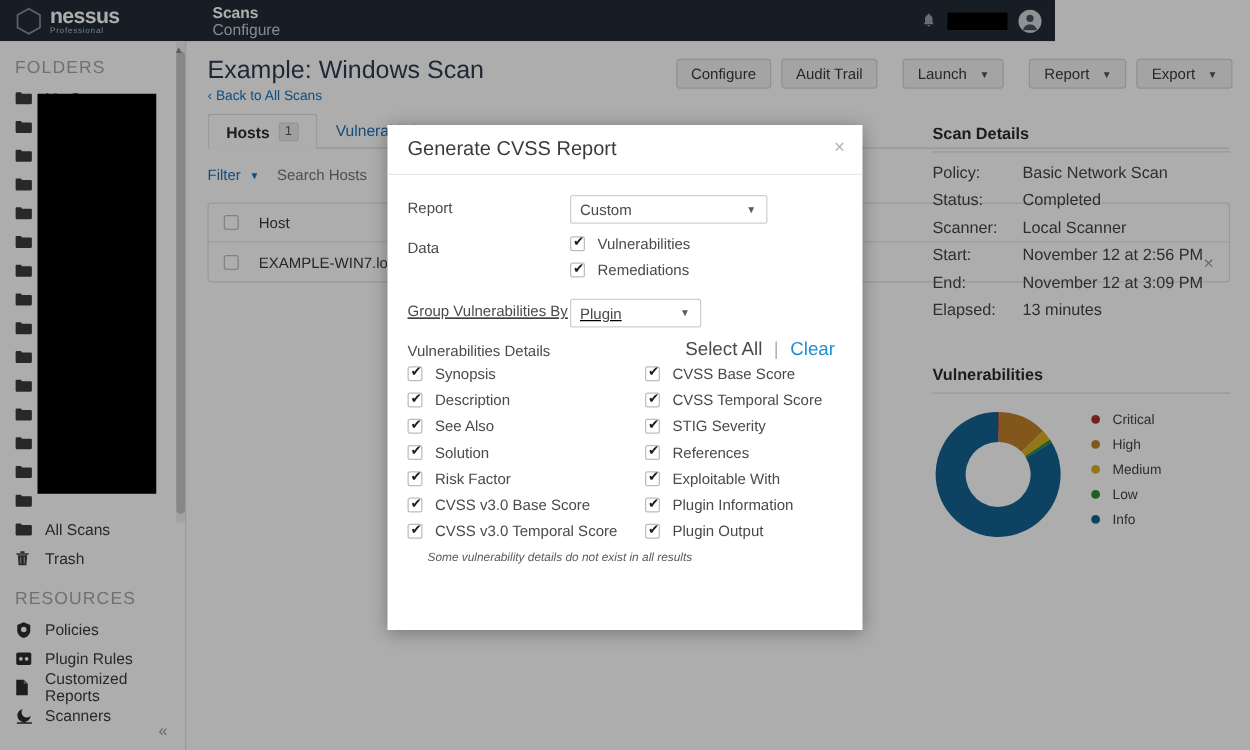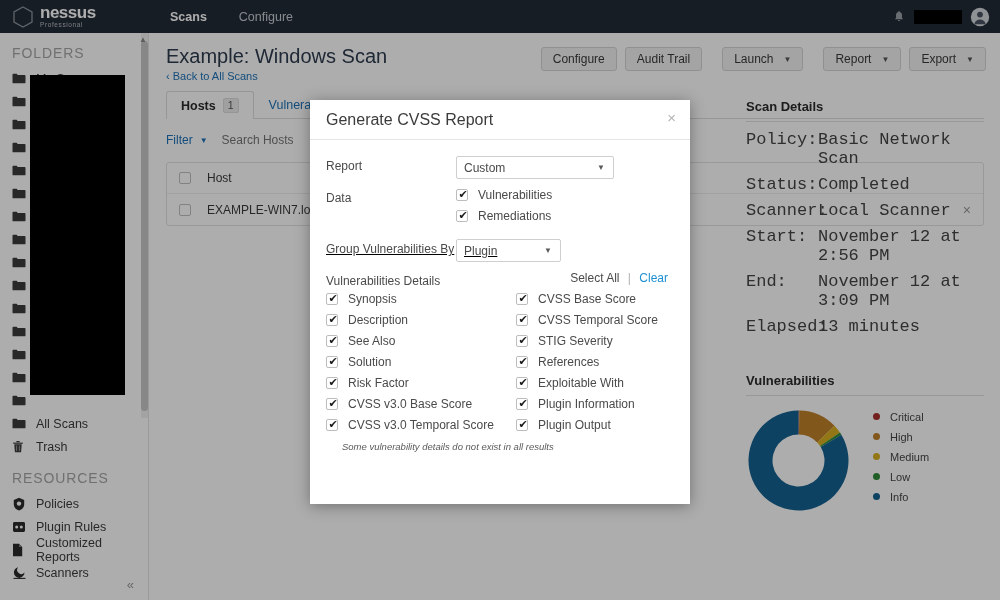--- a/index.html
+++ b/index.html
@@ -16,36 +16,36 @@
   
   #app-shell { position:absolute; inset:0; }
   #dim-overlay {
     position:absolute; inset:0;
     background:rgba(0,0,0,0.32);
     z-index:50;
   }
 
   
   .topnav {
-    position:absolute; top:0; left:0; width:1000px; height:33px;
+    position:absolute; top:0; left:0; width:844px; height:33px;
     background:#232c37;
     display:flex; align-items:center;
   }
   .brand { display:flex; align-items:center; margin-left:12px; width:120px; }
   .brand-mark { width:22px; height:24px; flex:0 0 22px; }
   .brand-text { margin-left:6px; line-height:1; }
   .brand-name {
     color:#ffffff; font-size:17px; font-weight:bold; letter-spacing:-0.5px;
     display:block;
   }
   .brand-sub {
     color:#b7bdc4; font-size:6.5px; letter-spacing:0.6px; display:block;
     margin-top:1px;
   }
-  .nav-links { display:flex; align-items:flex-start; margin-left:22px; }
+  .nav-links { display:flex; align-items:flex-start; margin-left:22px;flex-direction:column; }
   .nav-link {
     color:#c6ccd3; font-size:12.5px; padding:0 16px; cursor:pointer;
     text-decoration:none;
   }
   .nav-link.active { color:#ffffff; font-weight:bold; }
   .topnav-right {
     margin-left:auto; display:flex; align-items:center; margin-right:10px; gap:8px;
   }
   .bell-icon { width:14px; height:15px; }
   .redact-box { background:#000000; }
@@ -158,21 +158,21 @@
   }
   .tbl-cell { margin-left:16px; }
   .row-x { margin-left:auto; color:#999999; font-size:14px; cursor:pointer; }
 
   
   .rpanel { position:absolute; right:0px; top:58px; width:270px; padding:0 16px; }
   .rp-title {
     font-size:13px; font-weight:bold; color:#2b2b2b; padding:8px 0 7px 0;
     border-bottom:1px solid #e0e0e0;
   }
-  .rp-grid { margin-top:8px; font-size:17px; color:#3a3a3a;font-family:Liberation Mono, monospace; }
+  .rp-grid { margin-top:8px; font-size:13px; color:#3a3a3a; }
   .rp-line { display:flex; margin-bottom:7px; }
   .rp-key { width:72px; flex:0 0 72px; color:#454545; }
   .rp-val { color:#454545; }
   .rp-spacer { height:22px; }
   .chart-area { display:flex; align-items:center; margin-top:12px; }
   .legend { margin-left:22px; font-size:11px; color:#454545; }
   .leg-row { display:flex; align-items:center; margin-bottom:8px; }
   .leg-dot { width:7px; height:7px; border-radius:50%; margin-right:10px; }
 
   
@@ -620,21 +620,21 @@
       <div class="fctl">
         <div class="select sel-narrow">
           <span>Plugin</span>
           <span class="sc">▼</span>
         </div>
       </div>
     </div>
 
     <div class="frow" style="margin-bottom:4px;">
       <div class="flabel">Vulnerabilities Details</div>
-      <div class="fctl" style="text-align:right; padding-right:6px; font-size:12px;">
+      <div class="fctl" style="text-align:right; padding-right:6px; font-size:15px;">
         <span class="sa-link">Select All</span>
         <span class="sa-pipe">|</span>
         <span class="clr-link">Clear</span>
       </div>
     </div>
 
     <div class="detail-grid">
 
       <div>
         <div class="chk-line">

